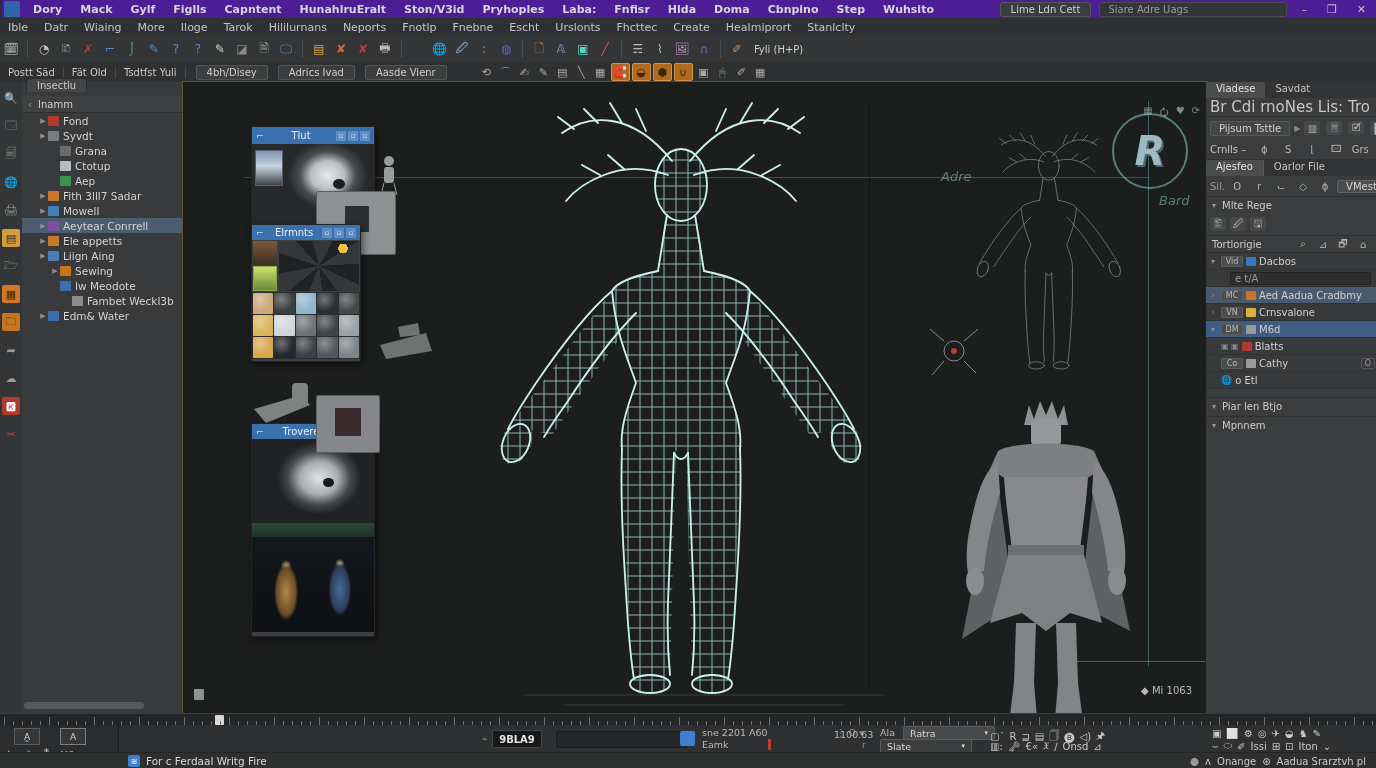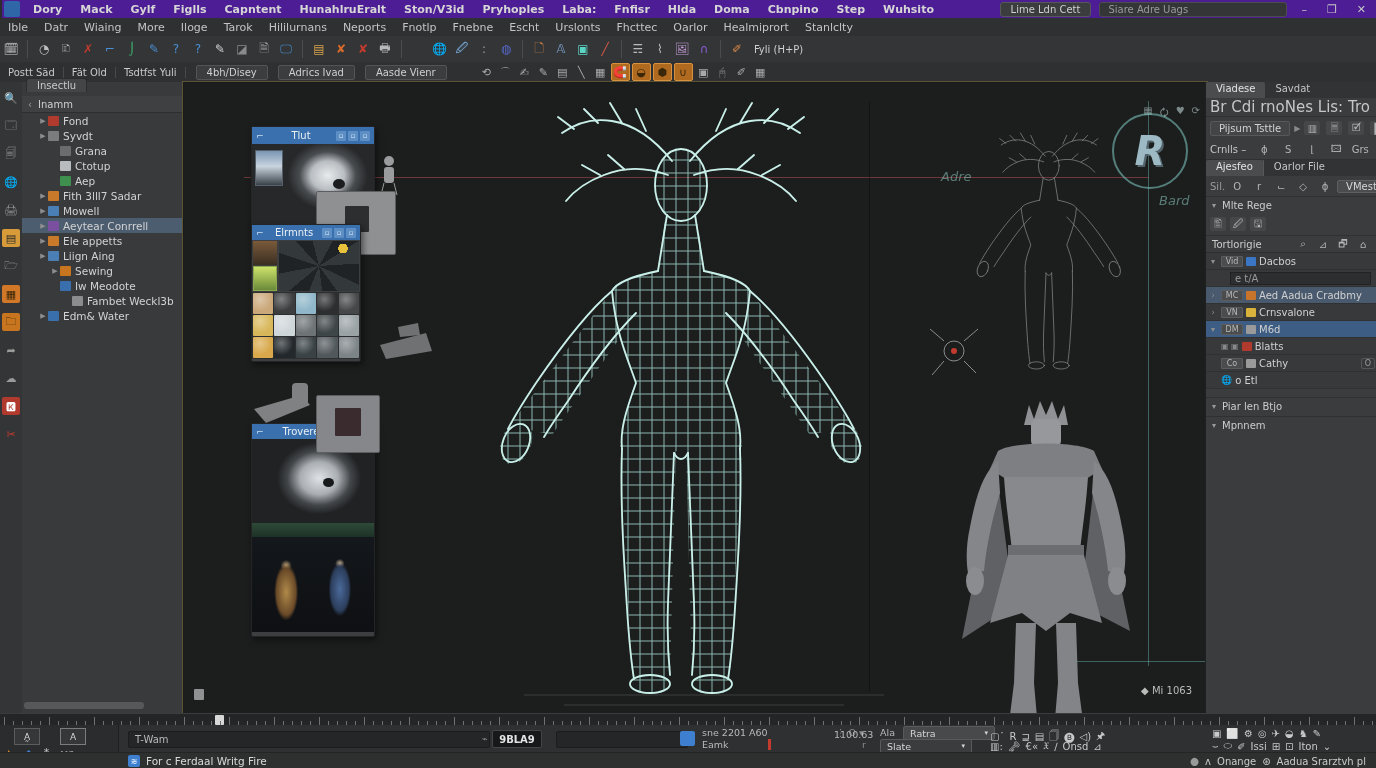--- a/index.html
+++ b/index.html
@@ -143,21 +143,21 @@
       <span class="menu-item">More</span>
       <span class="menu-item">Iloge</span>
       <span class="menu-item">Tarok</span>
       <span class="menu-item">Hililurnans</span>
       <span class="menu-item">Neports</span>
       <span class="menu-item">Fnotlp</span>
       <span class="menu-item">Fnebne</span>
       <span class="menu-item">Escht</span>
       <span class="menu-item">Urslonts</span>
       <span class="menu-item">Fhcttec</span>
-      <span class="menu-item">Oarlor</span>
+      <span class="menu-item">Create</span>
       <span class="menu-item">Healmiprort</span>
       <span class="menu-item">Stanlclty</span>
     </div>
 
   <div id="toolbar1" class="abs">
       <span class="tb-icon" style="color:#cfcfcf;">🗓</span>
       <div class="tb-sep"></div>
       <span class="tb-icon" style="color:#bdbdbd;">◔</span>
       <span class="tb-icon" style="color:#bdbdbd;">🗈</span>
       <span class="tb-icon" style="color:#c23b2e;">✗</span>
@@ -792,21 +792,20 @@
       <div class="tick" style="left: 1318px; height: 4px;"></div>
       <div class="tick" style="left: 1327px; height: 4px;"></div>
       <div class="tick" style="left: 1336px; height: 4px;"></div>
       <div class="tick" style="left: 1345px; height: 4px;"></div>
       <div class="tick" style="left: 1354px; height: 8px;"></div>
       <div class="tick" style="left: 1363px; height: 4px;"></div>
       <div class="tick" style="left: 1372px; height: 4px;"></div>
     </div>
 
   <div id="controls" class="abs">
-    <div class="field" style="left:128px;top:6px;width:348px;height:15px;">T-Wam</div>
     <span class="ctl-txt" style="left:482px;top:8px;color:#8a8a8a;">⌁</span>
     <div class="valbox" style="left:492px;top:5px;width:48px;height:16px;">9BLA9</div>
     <div class="field" style="left:556px;top:6px;width:118px;height:15px;"></div>
     <div style="position:absolute;left:680px;top:6px;width:15px;height:15px;background:#3f7fd0;border-radius:2px;"></div>
     <span class="ctl-txt" style="left:702px;top:2px;">sne 2201 A60</span>
     <span class="ctl-txt" style="left:836px;top:2px;color:#8a8a8a;">⋮ O ▾</span>
     <span class="ctl-txt" style="left:702px;top:14px;">Eamk</span>
     <div style="position:absolute;left:768px;top:14px;width:3px;height:11px;background:#c23b2e;"></div>
     <span class="ctl-txt" style="left:790px;top:4px;margin-left:44px;">1100.63</span>
     <span class="ctl-txt" style="left:862px;top:14px;color:#8a8a8a;">r</span>

